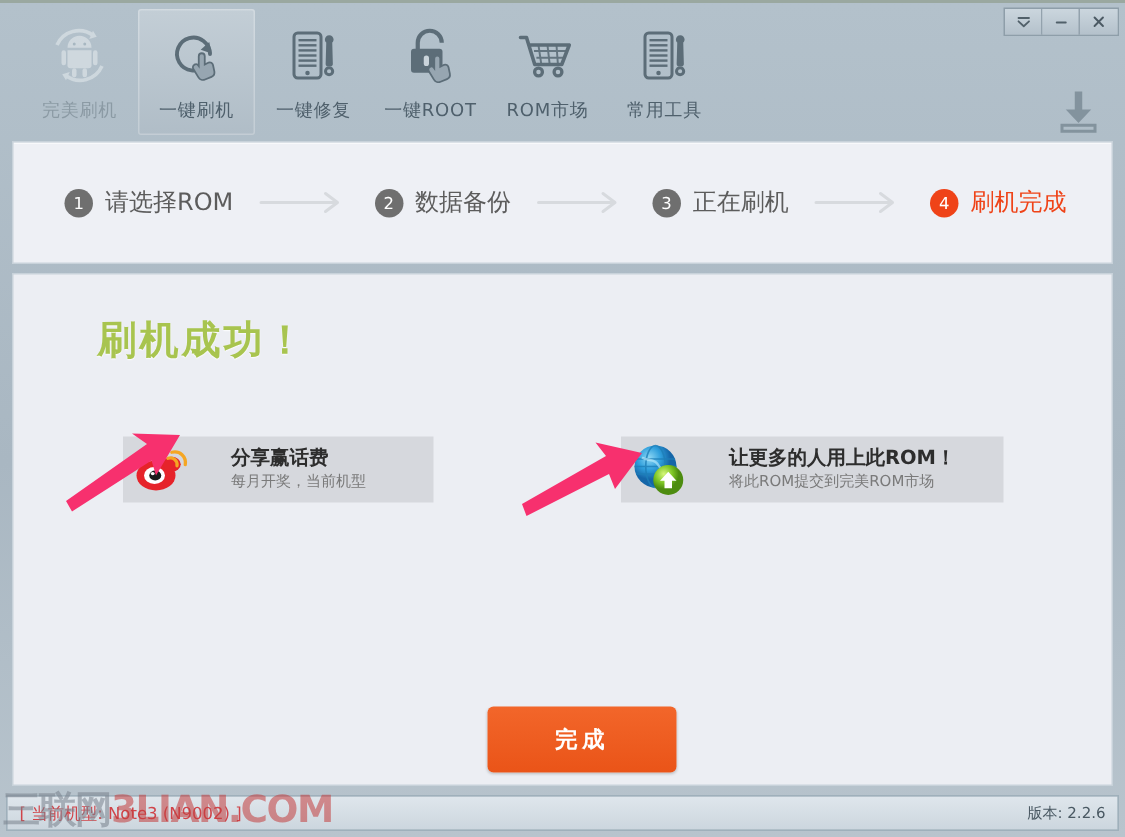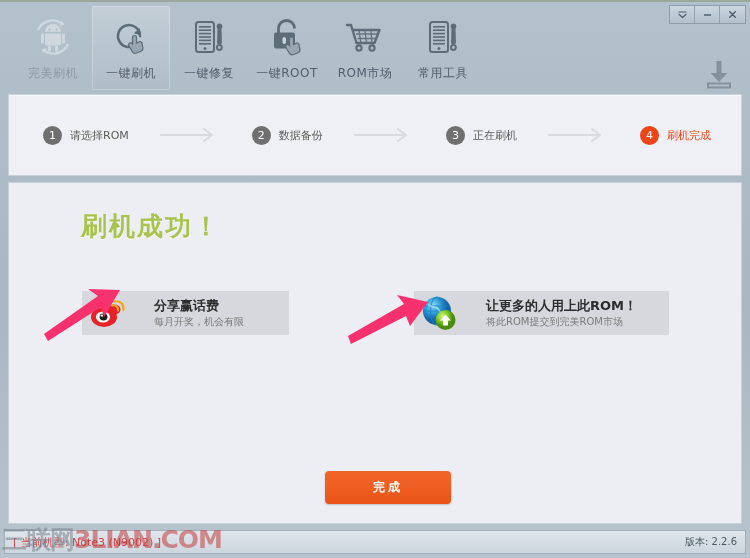--- a/index.html
+++ b/index.html
@@ -92,41 +92,41 @@
     padding-left: 34px; padding-right: 30px;
   }
   .step { display: flex; align-items: center; }
   .step .num {
     width: 19px; height: 19px; border-radius: 50%;
     background: #6f6f6f; color: #fff;
     font-size: 11px; line-height: 19px; text-align: center;
     font-family: "DejaVu Sans", "Liberation Sans", sans-serif;
   }
   .step .txt {
-    margin-left: 8px; font-size: 11px; color: #5c5c5c;
+    margin-left: 8px; font-size: 16px; color: #5c5c5c;
     white-space: nowrap;
   }
   .step.active .num { background: #ef4318; }
   .step.active .txt { color: #ef4318; }
   .arrow-sep {
     flex: 1 1 auto;
     display: flex; align-items: center; justify-content: center;
     min-width: 60px;
   }
   .arrow-sep svg { display:block; }
 
   
   .content {
     position: absolute; left: 8px; top: 180px;
     width: 734px; height: 342px;
     background: #eceef3;
     border: 1px solid #c8d2da;
   }
   .success {
-    position: absolute; left: 72px; top: 26px;
+    position: absolute; left: 56px; top: 26px;
     font-size: 26px; color: #a8c44f; font-weight: bold;
     letter-spacing: 2px;
     text-shadow: 0 1px 1px rgba(255,255,255,.9);
   }
 
   .cards { position: absolute; left: 0; top: 0; width: 100%; height: 100%; }
 
   .promo {
     position: absolute;
     height: 44px;
@@ -137,24 +137,24 @@
     gap: 20px;
   }
   #promo-weibo { left: 73px; top: 108px; width: 207px; }
   #promo-rom  { left: 405px; top: 108px; width: 255px; }
   .promo .pic { width: 38px; height: 38px; flex: none; margin-right: 8px; }
   .promo .ttl { font-size: 13px; color: #2d2d2d; font-weight: bold; line-height: 16px; }
   .promo .sub { font-size: 10px; color: #7a7a7a; line-height: 14px; margin-top: 1px; }
 
   .finish-btn {
     position: absolute; left: 316px; top: 288px;
-    width: 126px; height: 33px;
+    width: 126px; height: 44px;
     background: linear-gradient(180deg,#f2662a 0%, #ea5418 100%);
     border: none; border-radius: 4px;
-    color: #fff; font-size: 12px; font-weight: bold;
+    color: #fff; font-size: 15px; font-weight: bold;
     letter-spacing: 3px;
     font-family: "DejaVu Sans", "Liberation Sans", sans-serif;
     cursor: pointer;
     box-shadow: 0 1px 2px rgba(0,0,0,.2);
   }
 
   
   .arrows { position: absolute; left:0; top:0; width: 750px; height: 558px; pointer-events: none; }
 
   
@@ -375,21 +375,21 @@
             <ellipse cx="26.5" cy="15.5" rx="6" ry="5" fill="#e6232a"></ellipse>
             <path d="M24 11.5c3.5-1 6.5 1.5 6 5" fill="none" stroke="#f5a623" stroke-width="2.2" stroke-linecap="round"></path>
             <path d="M26.5 7.5c5.5-1.2 9.8 2.8 9 8.3" fill="none" stroke="#f5a623" stroke-width="2.2" stroke-linecap="round"></path>
             <ellipse cx="15" cy="23" rx="7" ry="5.6" fill="#fff"></ellipse>
             <ellipse cx="15.5" cy="23" rx="4" ry="3.4" fill="#1b1b1b"></ellipse>
             <ellipse cx="13.8" cy="21.7" rx="1.3" ry="1.1" fill="#fff"></ellipse>
           </svg>
         </span>
         <span>
           <span class="ttl" style="display:block">分享赢话费</span>
-          <span class="sub" style="display:block">每月开奖，机会有限</span>
+          <span class="sub" style="display:block">每月开奖，当前机型</span>
         </span>
       </div>
 
       <div class="promo" id="promo-rom">
         <span class="pic">
           <svg width="38" height="38" viewBox="0 0 38 38">
             <defs>
               <radialGradient id="gg" cx="35%" cy="30%">
                 <stop offset="0%" stop-color="#8fd8f5"></stop>
                 <stop offset="55%" stop-color="#2f9fdc"></stop>

